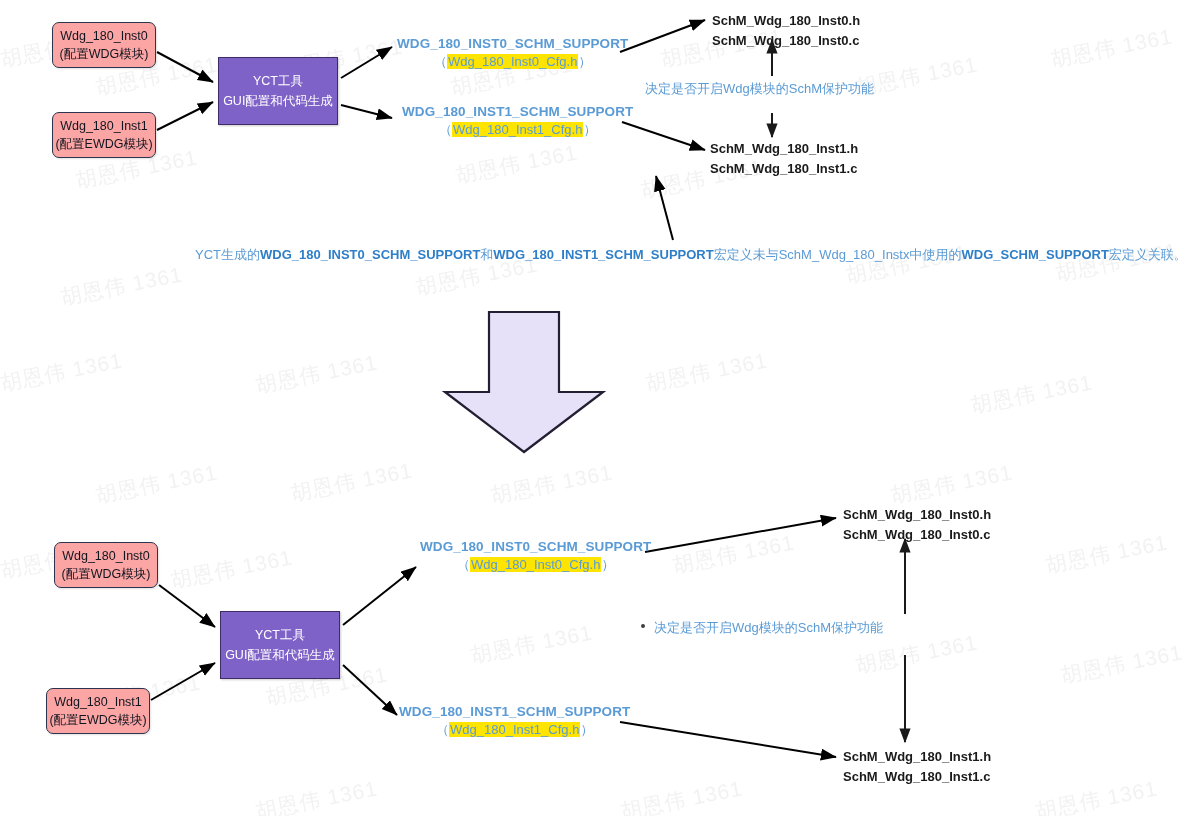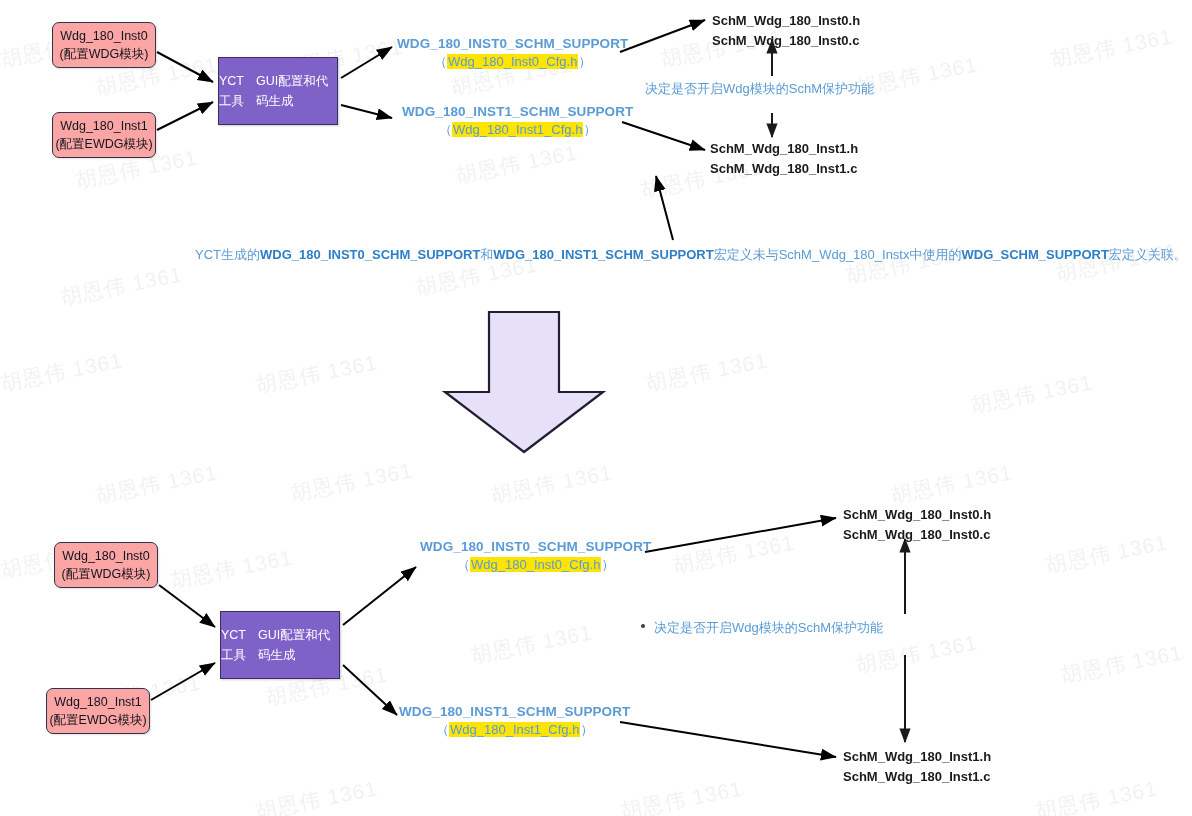--- a/index.html
+++ b/index.html
@@ -56,21 +56,21 @@
   }
   .inst-box .l2 { }
   .inst-box b { font-weight: normal; }
 
   .yct-box {
     position: absolute;
     background: #7f62c8;
     border: 1.6px solid #3d2d66;
     box-sizing: border-box;
     display: flex;
-    flex-direction: row;
+    flex-direction: column;
     align-items: center;
     justify-content: center;
     color: #ffffff;
     font-size: 12.5px;
     line-height: 1.6;
     box-shadow: 1px 1px 2px rgba(0,0,0,0.2);
   }
 
   
   .macro {

